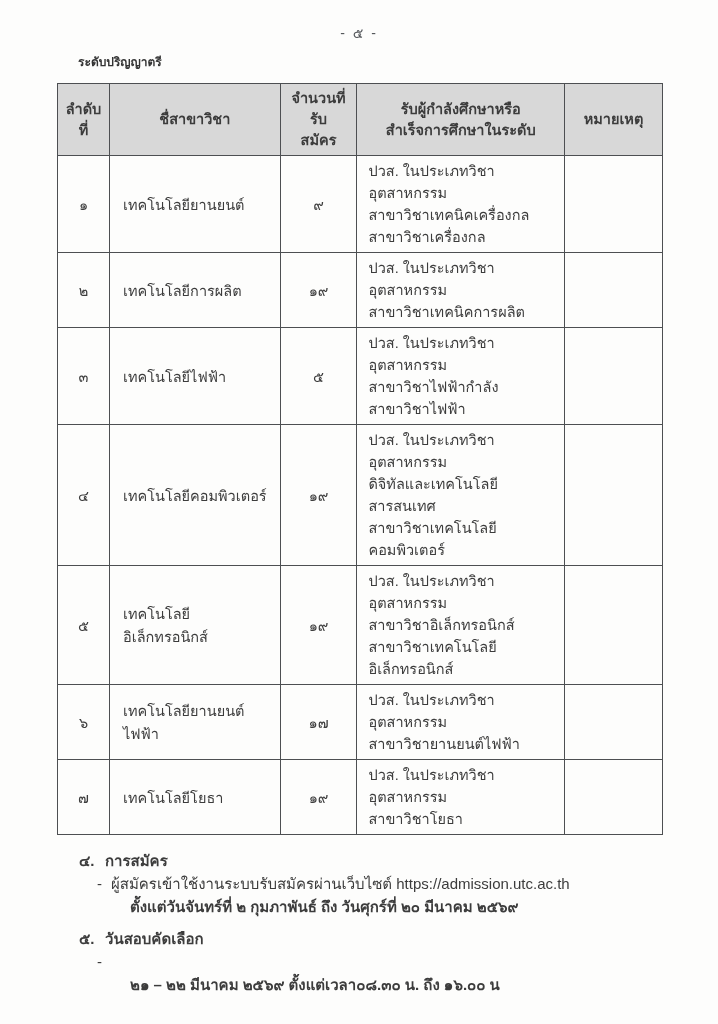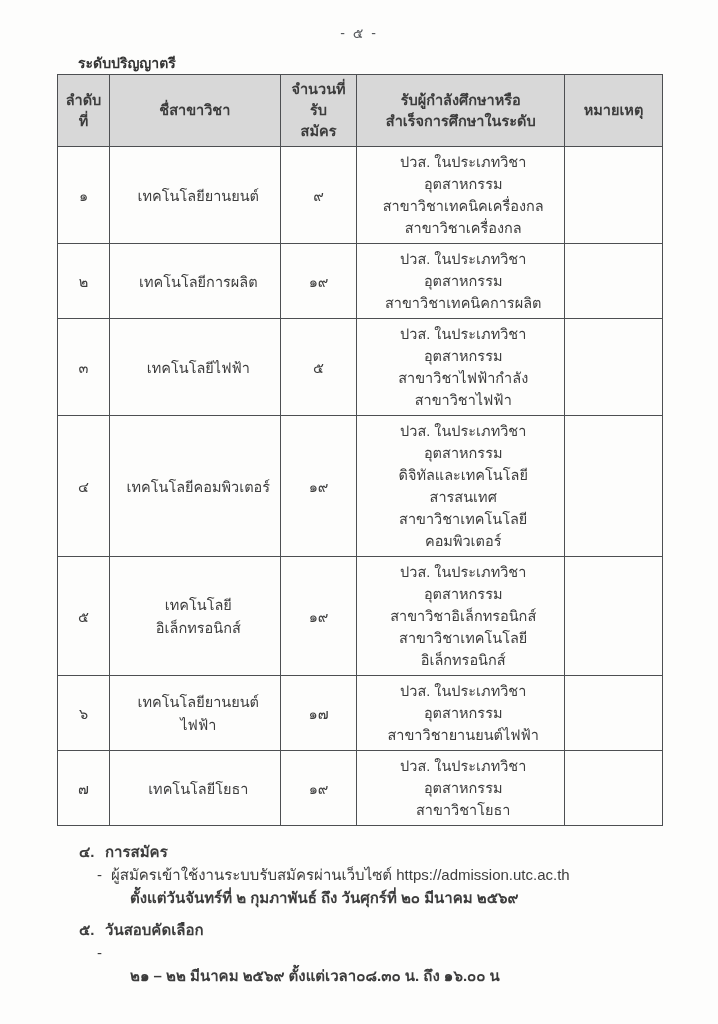--- a/index.html
+++ b/index.html
@@ -23,36 +23,36 @@
     text-align: center;
     font-size: 14px;
     color: #55585c;
     letter-spacing: 2px;
   }
 
   .content { position: absolute; top: 52px; left: 57px; width: 606px; }
 
   .section-heading {
     font-weight: 700;
-    font-size: 14px;
+    font-size: 12px;
     margin-left: 21px;
+    margin-bottom: 12px;
     color: #333;
   }
 
   table.programs {
     width: 606px;
     border-collapse: collapse;
     table-layout: fixed;
     font-size: 14.5px;
     color: #3c3c3c;
   }
   table.programs th, table.programs td {
     border: 1px solid #4d4f52;
     vertical-align: middle;
-    text-align: center;
   }
   table.programs thead th {
     background: #d8d8d8;
     font-weight: 700;
     text-align: center;
     line-height: 21px;
     padding: 4px 4px;
     height: 48px;
     font-size: 14.5px;
   }

